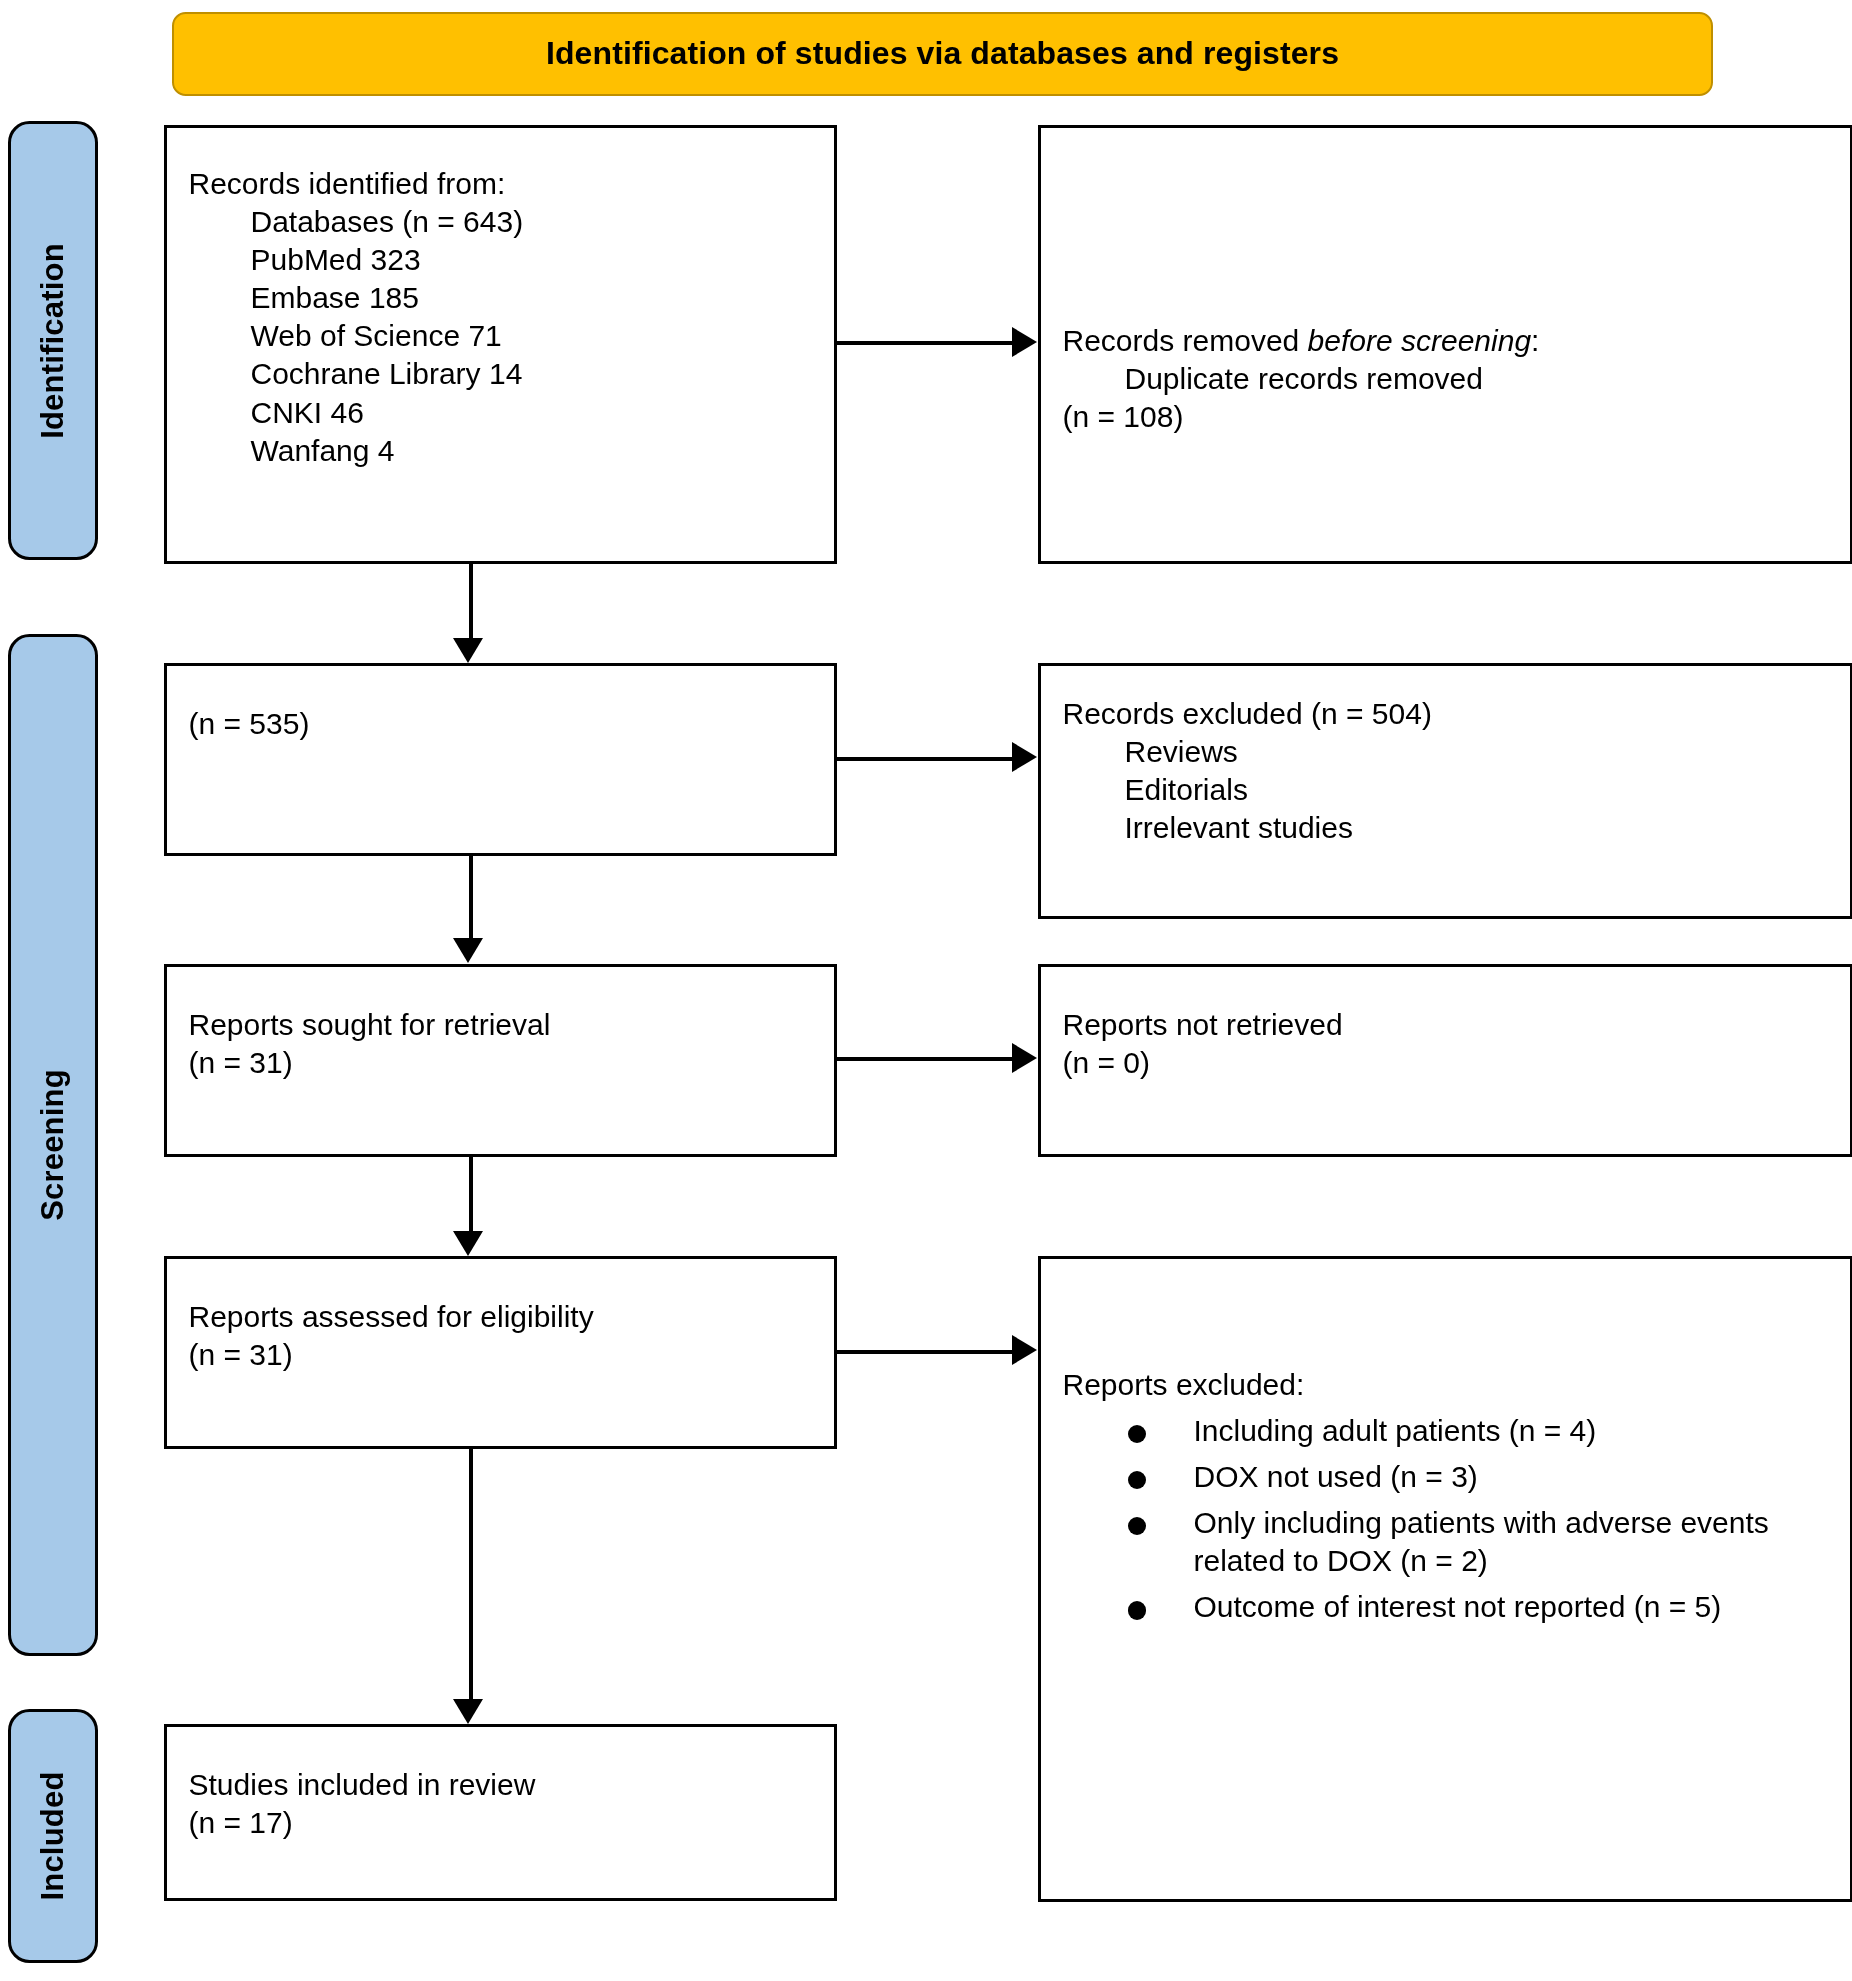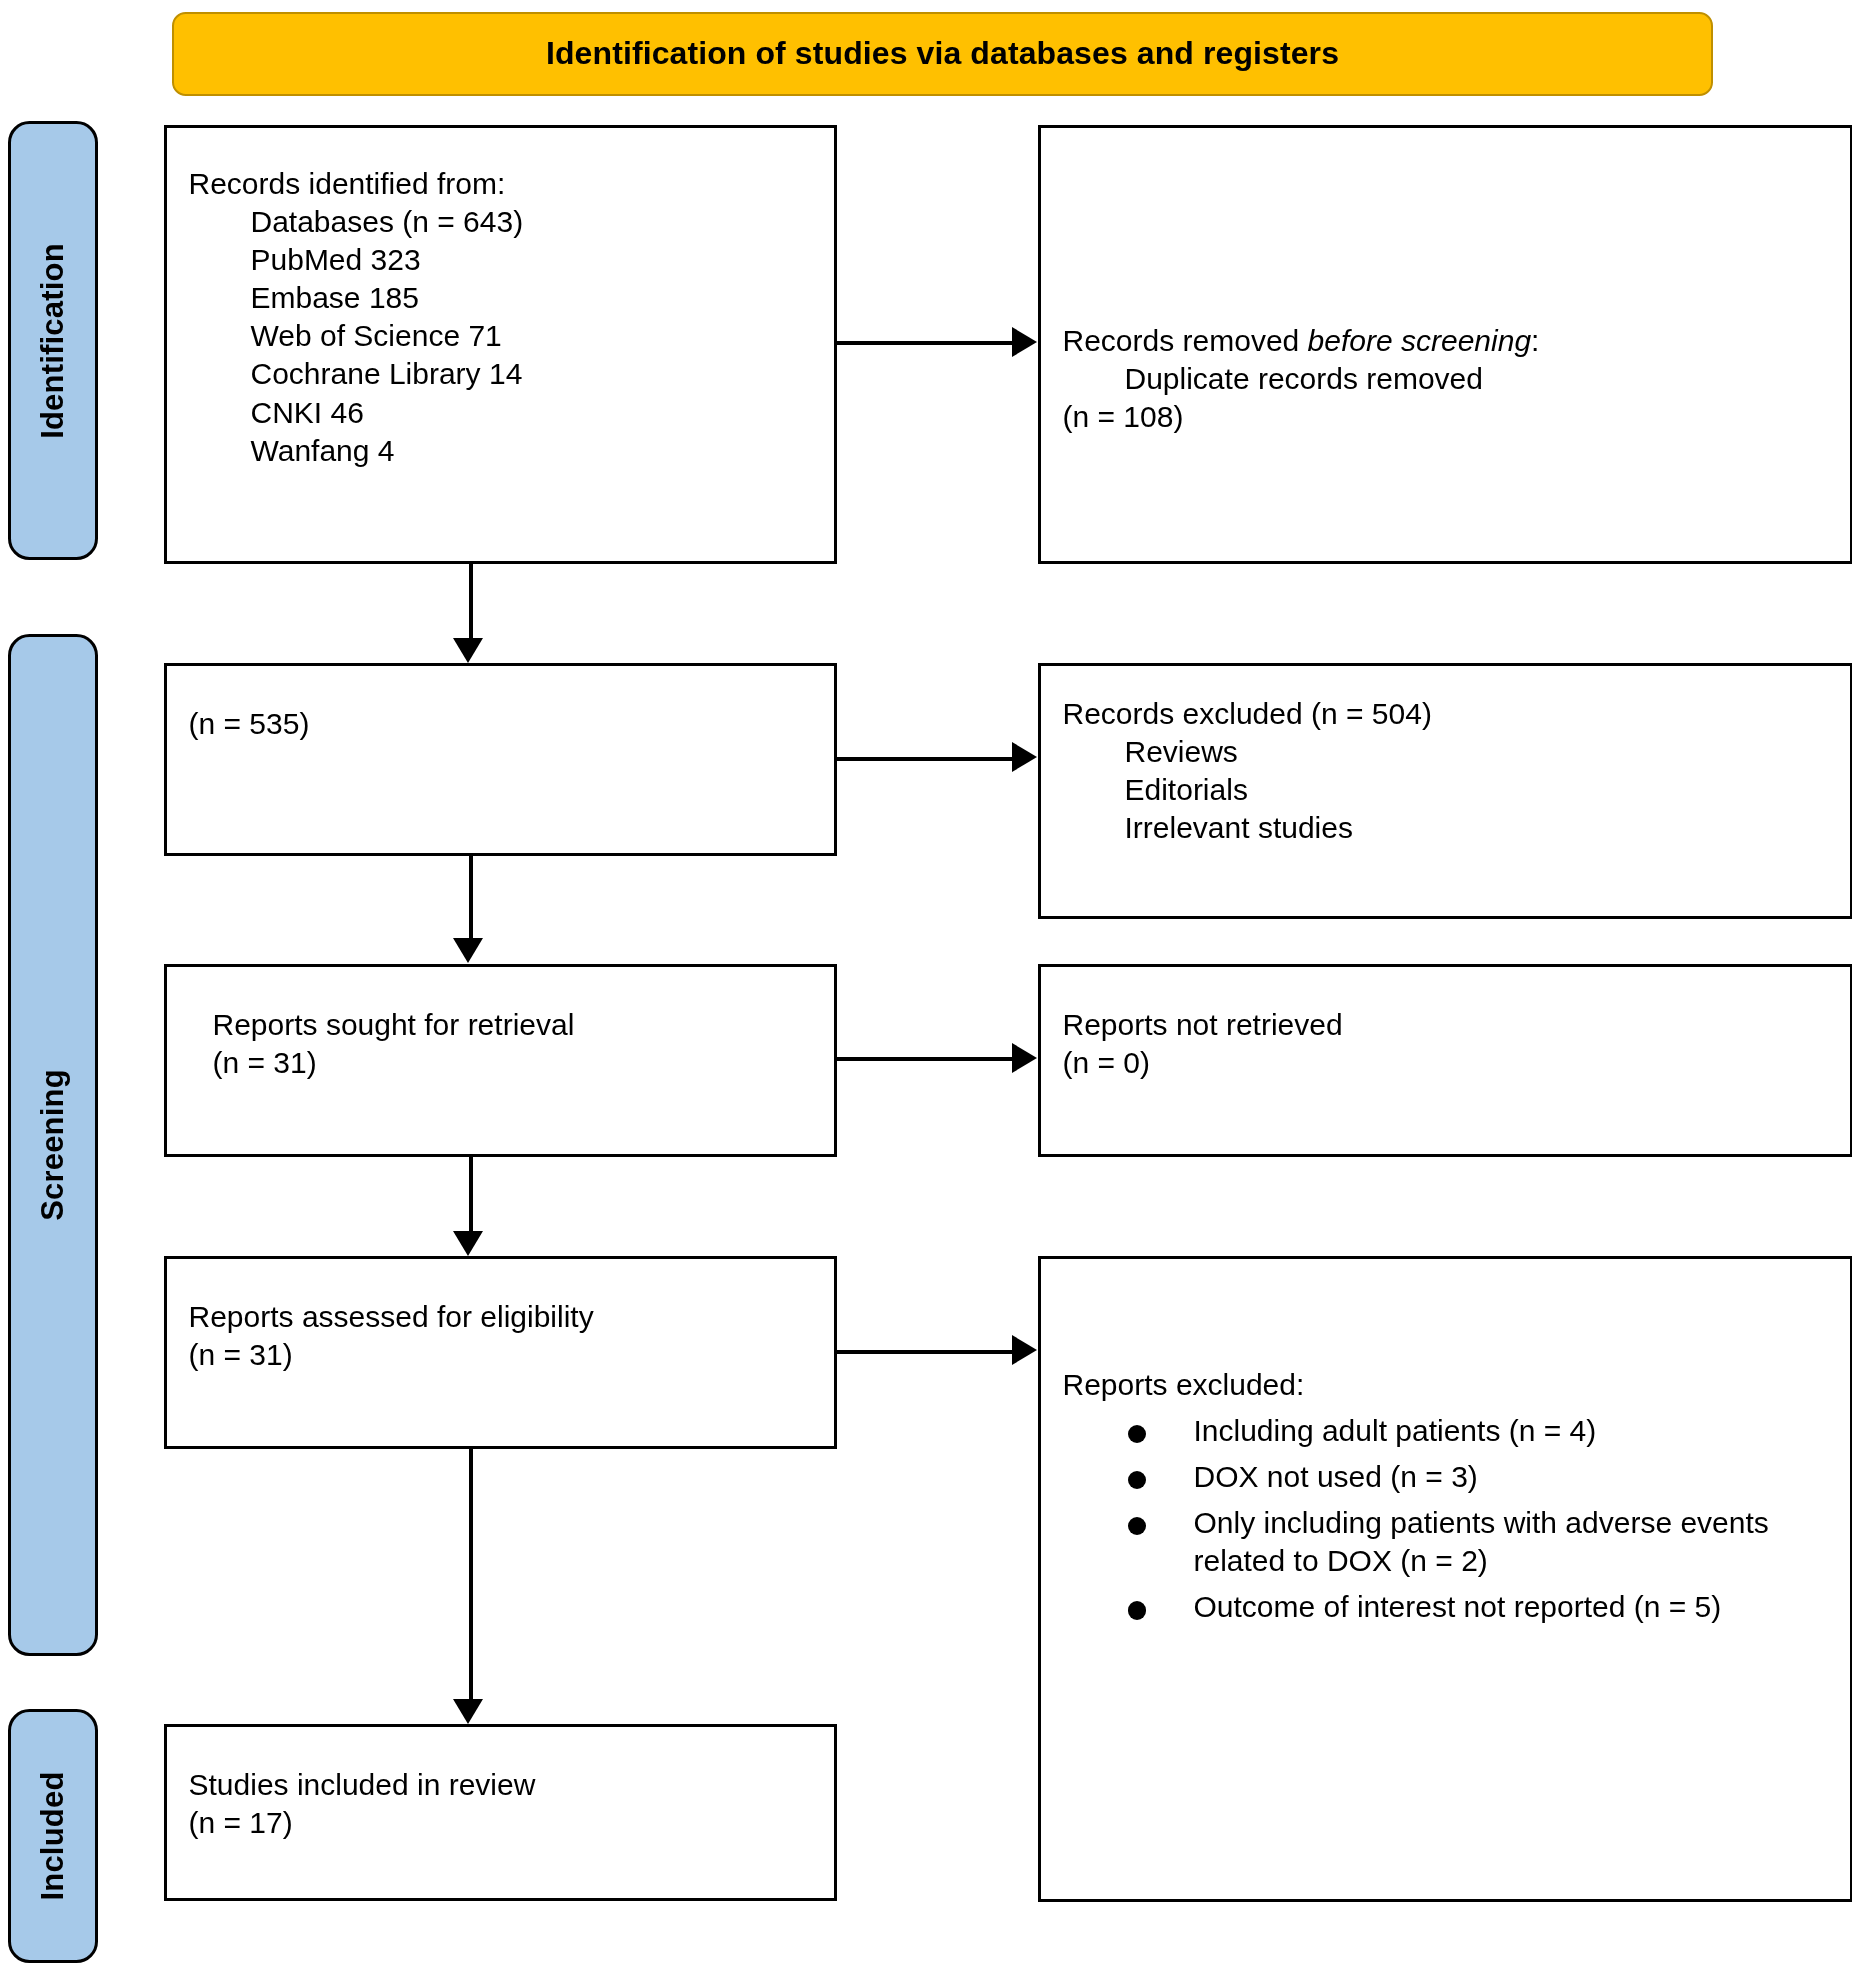--- a/index.html
+++ b/index.html
@@ -122,21 +122,21 @@
   #box-notretrieved     { left: 1038px; top: 964px;  width: 815px;  height: 193px; }
   #box-assessed         { left: 164px;  top: 1256px; width: 673px;  height: 193px; }
   #box-repexcluded      { left: 1038px; top: 1256px; width: 815px;  height: 646px; }
   #box-included         { left: 164px;  top: 1724px; width: 673px;  height: 177px; }
 
   
   #box-identified  .box-inner { top: 37px; }
   #box-removed     .box-inner { top: 148px; margin-top: 46px; }
   #box-screened    .box-inner { top: 39px; }
   #box-excluded    .box-inner { top: 29px; }
-  #box-sought      .box-inner { top: 39px; margin-left: 24px; }
+  #box-sought      .box-inner { top: 39px; }
   #box-notretrieved .box-inner { top: 39px; }
   #box-assessed    .box-inner { top: 39px; }
   #box-repexcluded .box-inner { top: 107px; }
   #box-included    .box-inner { top: 39px; }
 
   
   .conn {
     position: absolute;
     background: #000000;
   }

